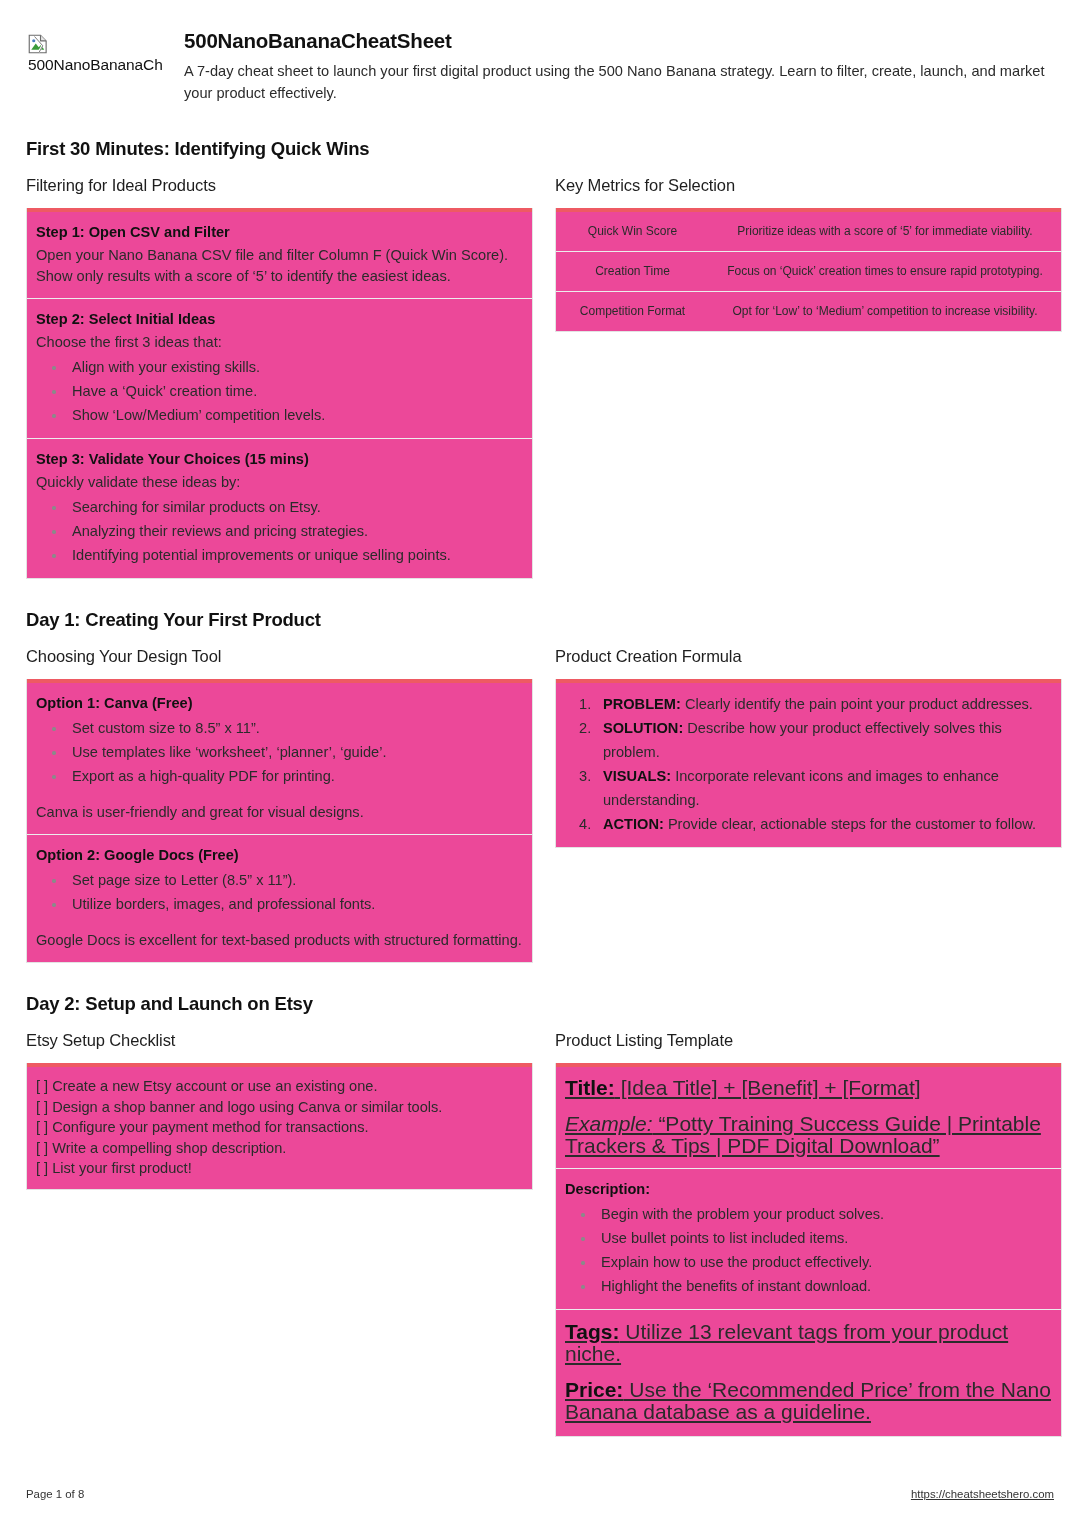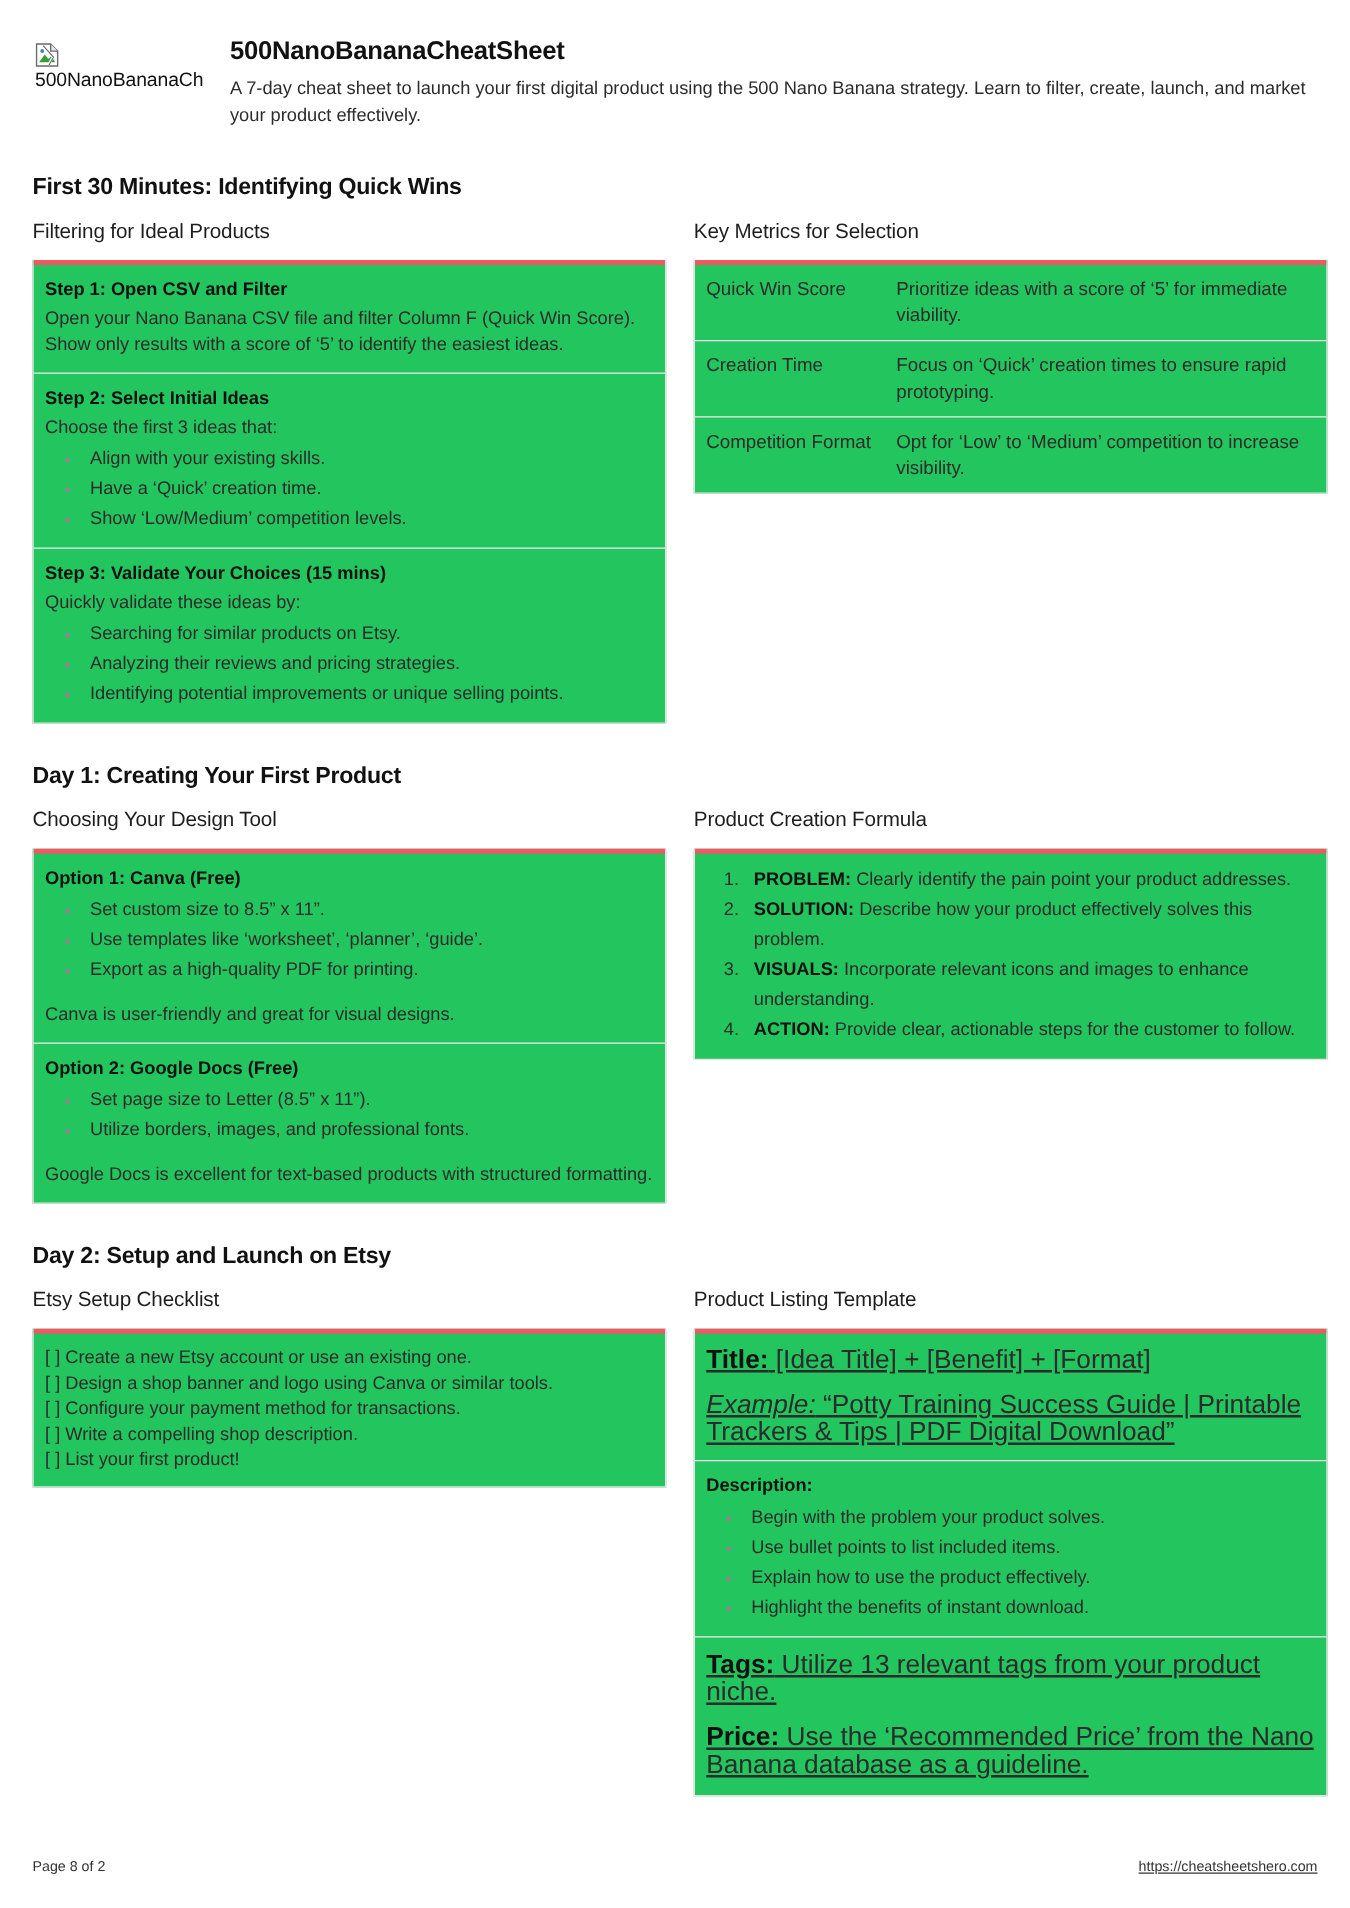--- a/index.html
+++ b/index.html
@@ -95,21 +95,21 @@
     font-weight: normal;
     color: #1e1e1e;
     margin: 0 0 12px 0;
     letter-spacing: -0.1px;
   }
 
   
   .card {
     border: 1px solid #e3e3e3;
     border-top: none;
-    background: #22c55e;
+    background: #ec4899;
     box-sizing: border-box;
     margin-top: 13px;
   }
   .card-accent {
     height: 4px;
     width: 100%;
   }
   .card-body {
     padding: 0;
   }
@@ -206,25 +206,26 @@
     width: 100%;
     border-collapse: collapse;
   }
   table.metrics tr {
     border-bottom: 1px solid #ededed;
   }
   table.metrics tr:last-child {
     border-bottom: none;
   }
   table.metrics td {
-    font-size: 15px;
+    font-size: 12px;
     line-height: 21px;
     color: #2b2b2b;
     padding: 9px 8px 9px 9px;
     vertical-align: top;
+    text-align: center;
   }
   table.metrics td.k {
     width: 135px;
   }
 
   .tmpl-line {
     font-size: 21px;
     line-height: 22px;
     color: #2b2b2b;
     margin: 0;
@@ -453,17 +454,17 @@
             </p>
           </div>
 
         </div>
       </div>
 
     </div>
   </div>
 
   <div class="footer">
-    <span>Page 8 of 2</span>
+    <span>Page 1 of 8</span>
     <a href="#">https://cheatsheetshero.com</a>
   </div>
 
 </div>
 
 </body></html>

